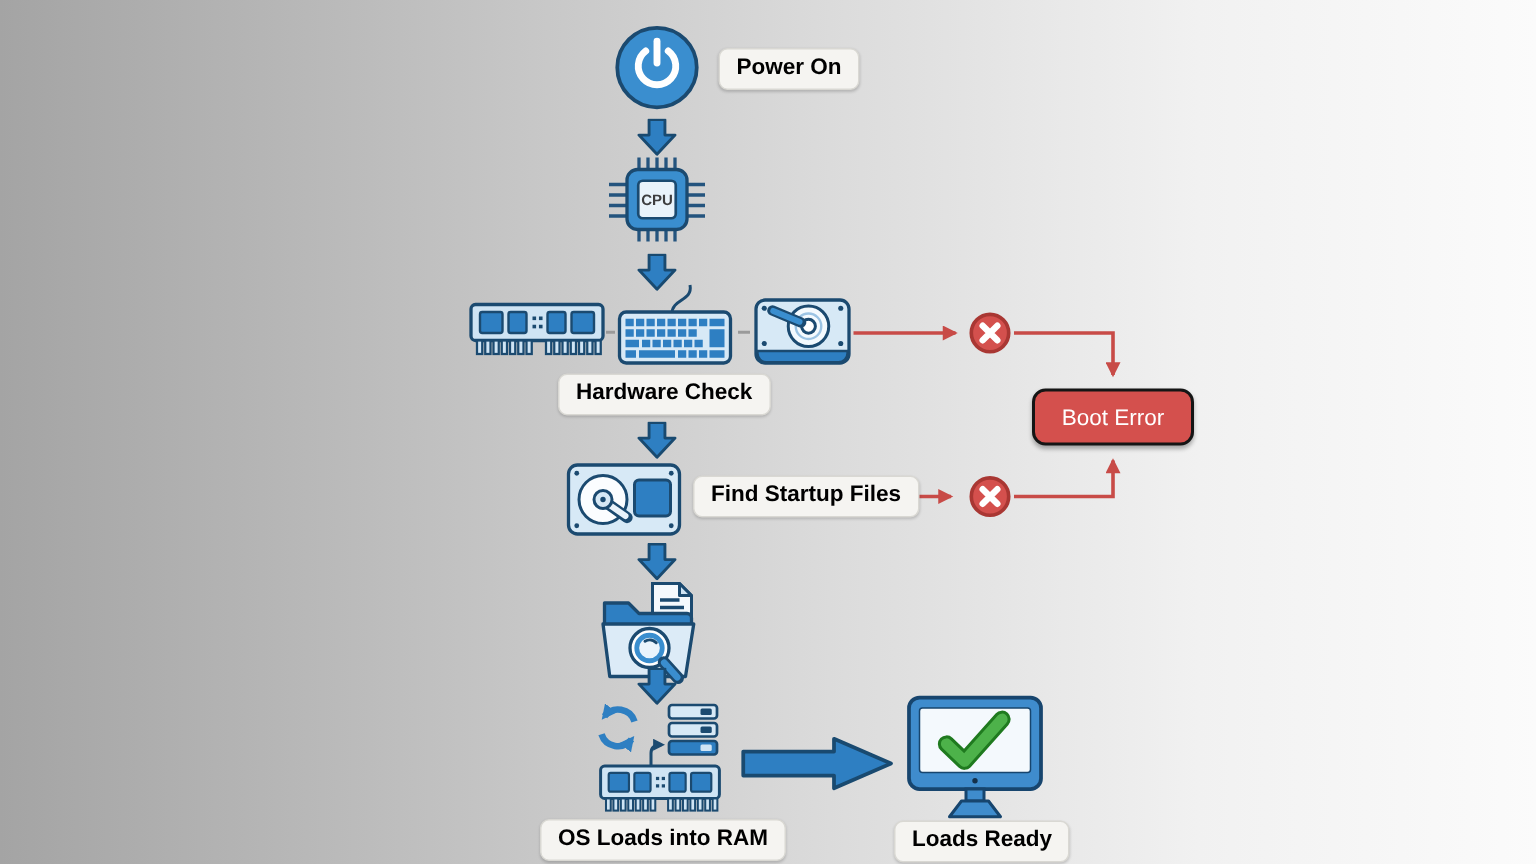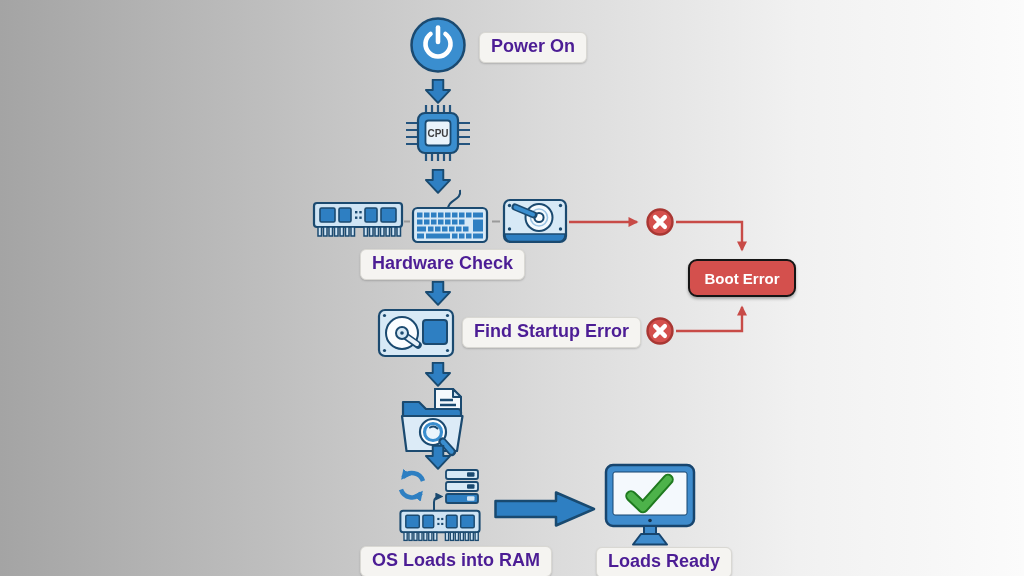--- a/index.html
+++ b/index.html
@@ -11,34 +11,34 @@
     font-family:"Liberation Sans",sans-serif;
   }
   .abs{position:absolute;}
   .label{
     position:absolute;
     background:#f5f4f1;
     border:1px solid #d9d8d3;
     border-radius:6px;
     padding:4px 11px 5px;
     font-weight:bold;
-    font-size:18px;
-    color:#4c1d95;
+    font-size:15px;
+    color:#000000;
     white-space:nowrap;
     box-shadow:0 1px 2px rgba(0,0,0,.18);
     line-height:1.1;
   }
   .boot-error{
     position:absolute;
     left:688px;top:259px;width:108px;height:38px;
     background:#d4504d;
     border:2px solid #151515;
     border-radius:9px;
     color:#ffffff;
-    font-weight:bold;font-size:15px;
+    font-weight:normal;font-size:15px;
     display:flex;align-items:center;justify-content:center;
     box-shadow:0 2px 3px rgba(0,0,0,.3);
     box-sizing:border-box;
   }
   svg{display:block;}
   .defs-svg{position:absolute;width:0;height:0;}
   .connectors{position:absolute;left:0;top:0;}
 </style>
 </head>
 <body>
@@ -253,31 +253,31 @@
     </svg>
   <svg class="abs" style="left:408px;top:185px" width="84" height="60">
       <use href="#sym-keyboard"></use>
     </svg>
   <svg class="abs" style="left:501px;top:197px" width="68" height="50">
       <use href="#sym-hdd1"></use>
     </svg>
   <svg class="abs" style="left:645px;top:207px" width="30" height="30">
       <use href="#sym-xcircle"></use>
     </svg>
-  <div class="label" style="left:360px;top:249px">Hardware Check</div>
+  <div class="label" style="left:372px;top:249px">Hardware Check</div>
   <svg class="abs" style="left:423px;top:281px" width="30" height="25">
       <use href="#sym-arrow-down"></use>
     </svg>
 
   <div class="boot-error">Boot Error</div>
 
   <svg class="abs" style="left:377px;top:307px" width="78" height="52">
       <use href="#sym-hdd2"></use>
     </svg>
-  <div class="label" style="left:462px;top:317px">Find Startup Error</div>
+  <div class="label" style="left:462px;top:317px">Find Startup Files</div>
   <svg class="abs" style="left:645px;top:316px" width="30" height="30">
       <use href="#sym-xcircle"></use>
     </svg>
   <svg class="abs" style="left:423px;top:362px" width="30" height="25">
       <use href="#sym-arrow-down"></use>
     </svg>
 
   <svg class="abs" style="left:397px;top:386px" width="80" height="72">
       <use href="#sym-folder"></use>
     </svg>

